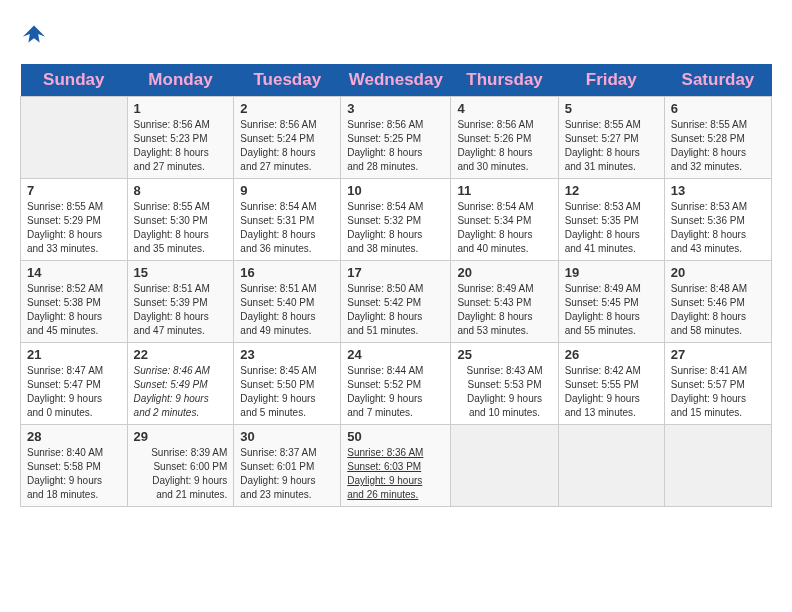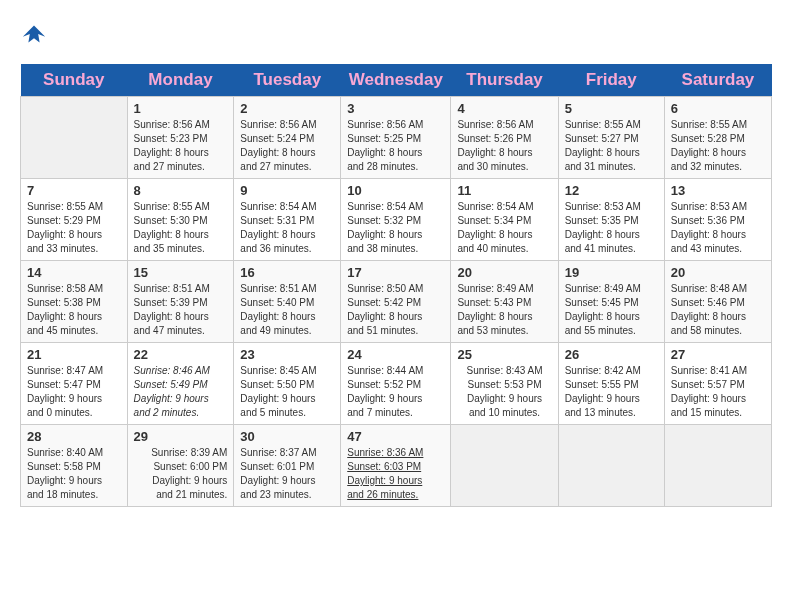--- a/index.html
+++ b/index.html
@@ -213,21 +213,21 @@
           <span class="day-number">13</span>
           <div class="day-info" style="white-space: pre-line;">Sunrise: 8:53 AM
 Sunset: 5:36 PM
 Daylight: 8 hours
 and 43 minutes.</div>
         </td>
       </tr>
       <tr>
         <td>
           <span class="day-number">14</span>
-          <div class="day-info" style="white-space: pre-line;">Sunrise: 8:58 AM
+          <div class="day-info" style="white-space: pre-line;">Sunrise: 8:52 AM
 Sunset: 5:38 PM
 Daylight: 8 hours
 and 45 minutes.</div>
         </td>
         <td>
           <span class="day-number">15</span>
           <div class="day-info" style="white-space: pre-line;">Sunrise: 8:51 AM
 Sunset: 5:39 PM
 Daylight: 8 hours
 and 47 minutes.</div>
@@ -335,21 +335,21 @@
 and 21 minutes.</div>
         </td>
         <td>
           <span class="day-number">30</span>
           <div class="day-info" style="white-space: pre-line;">Sunrise: 8:37 AM
 Sunset: 6:01 PM
 Daylight: 9 hours
 and 23 minutes.</div>
         </td>
         <td>
-          <span class="day-number">47</span>
+          <span class="day-number">50</span>
           <div class="day-info" style="white-space: pre-line; text-decoration: underline;">Sunrise: 8:36 AM
 Sunset: 6:03 PM
 Daylight: 9 hours
 and 26 minutes.</div>
         </td>
         <td class="empty-cell"></td>
         <td class="empty-cell"></td>
         <td class="empty-cell"></td>
       </tr>
     </tbody>

